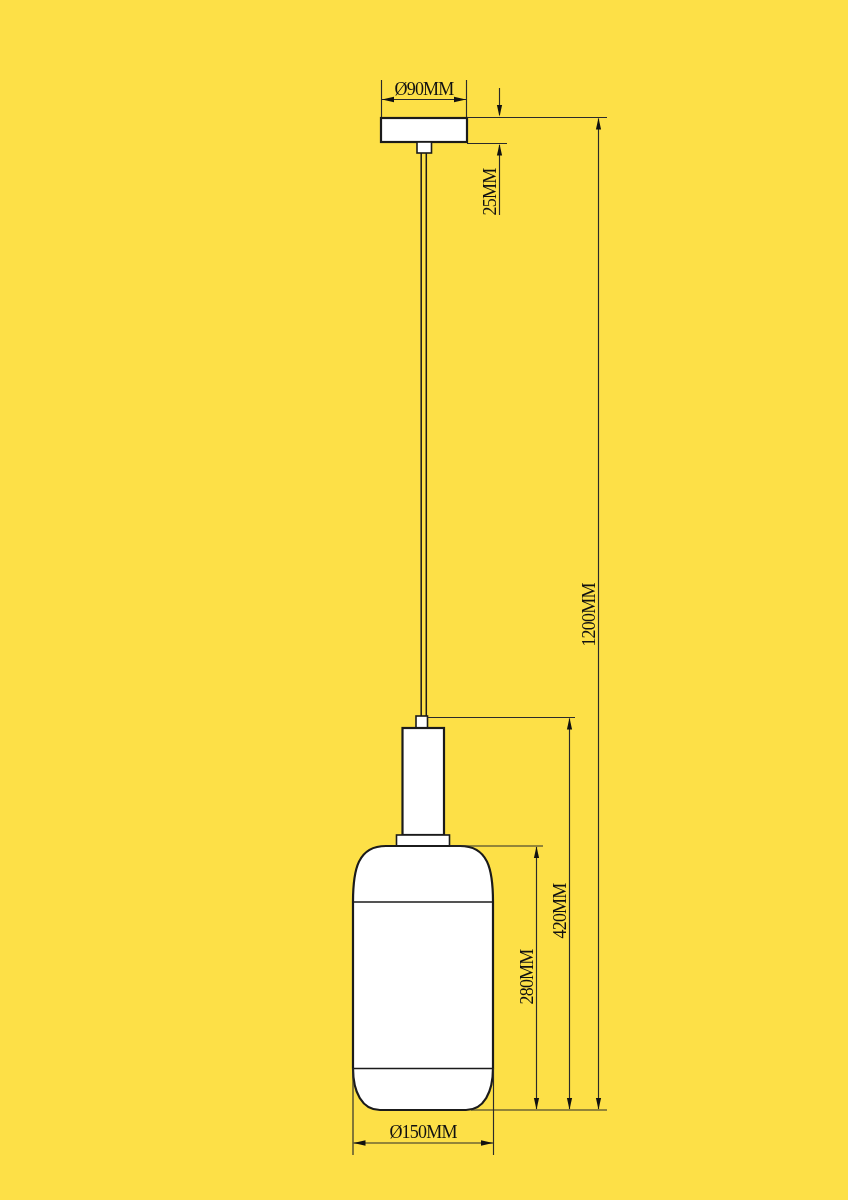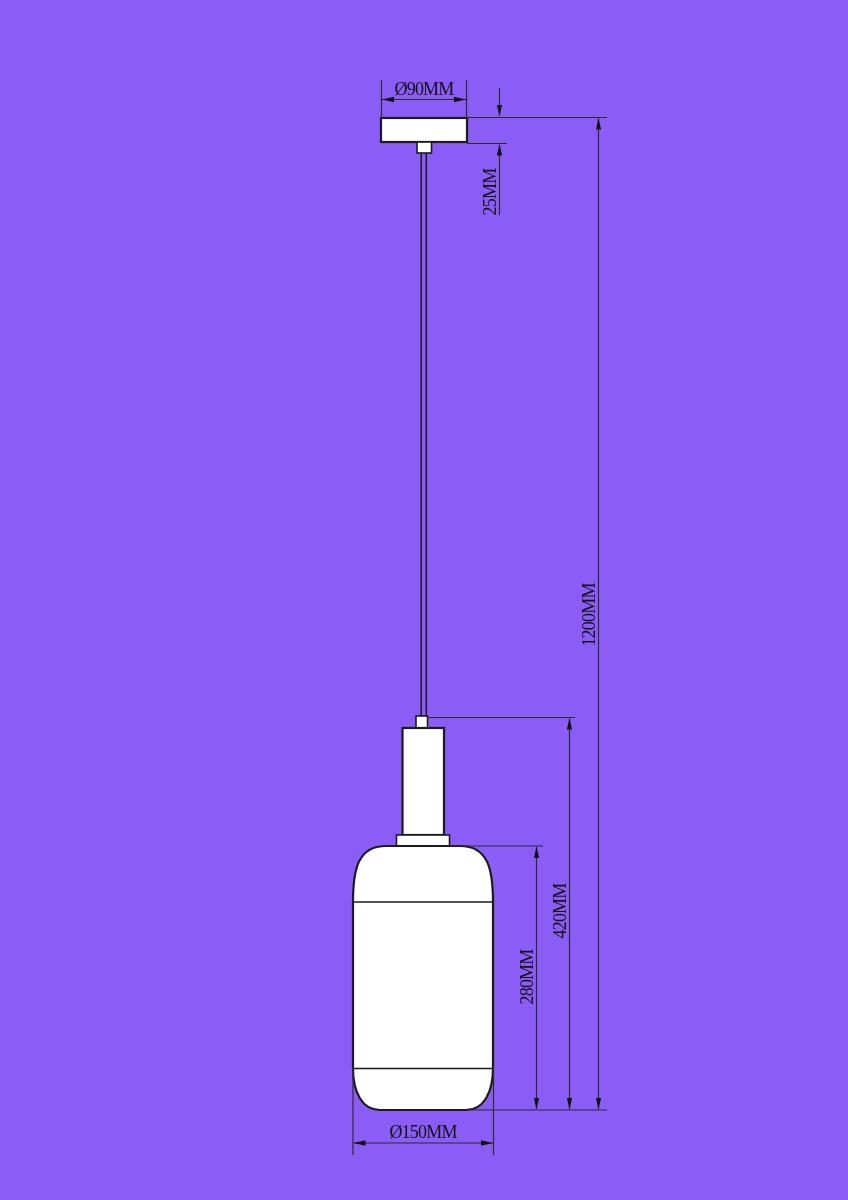--- a/index.html
+++ b/index.html
@@ -4,21 +4,21 @@
 <style>
   html, body {
     margin: 0;
     padding: 0;
     background: #ffffff;
   }
   .canvas {
     position: relative;
     width: 848px;
     height: 1200px;
-    background: #8b5cf6;
+    background: #fde047;
     overflow: hidden;
   }
   svg { display: block; }
   .fixture-stroke {
     fill: #ffffff;
     stroke: #1b1b1b;
     stroke-width: 2.2;
   }
   .fixture-stroke-thin {
     fill: #ffffff;

